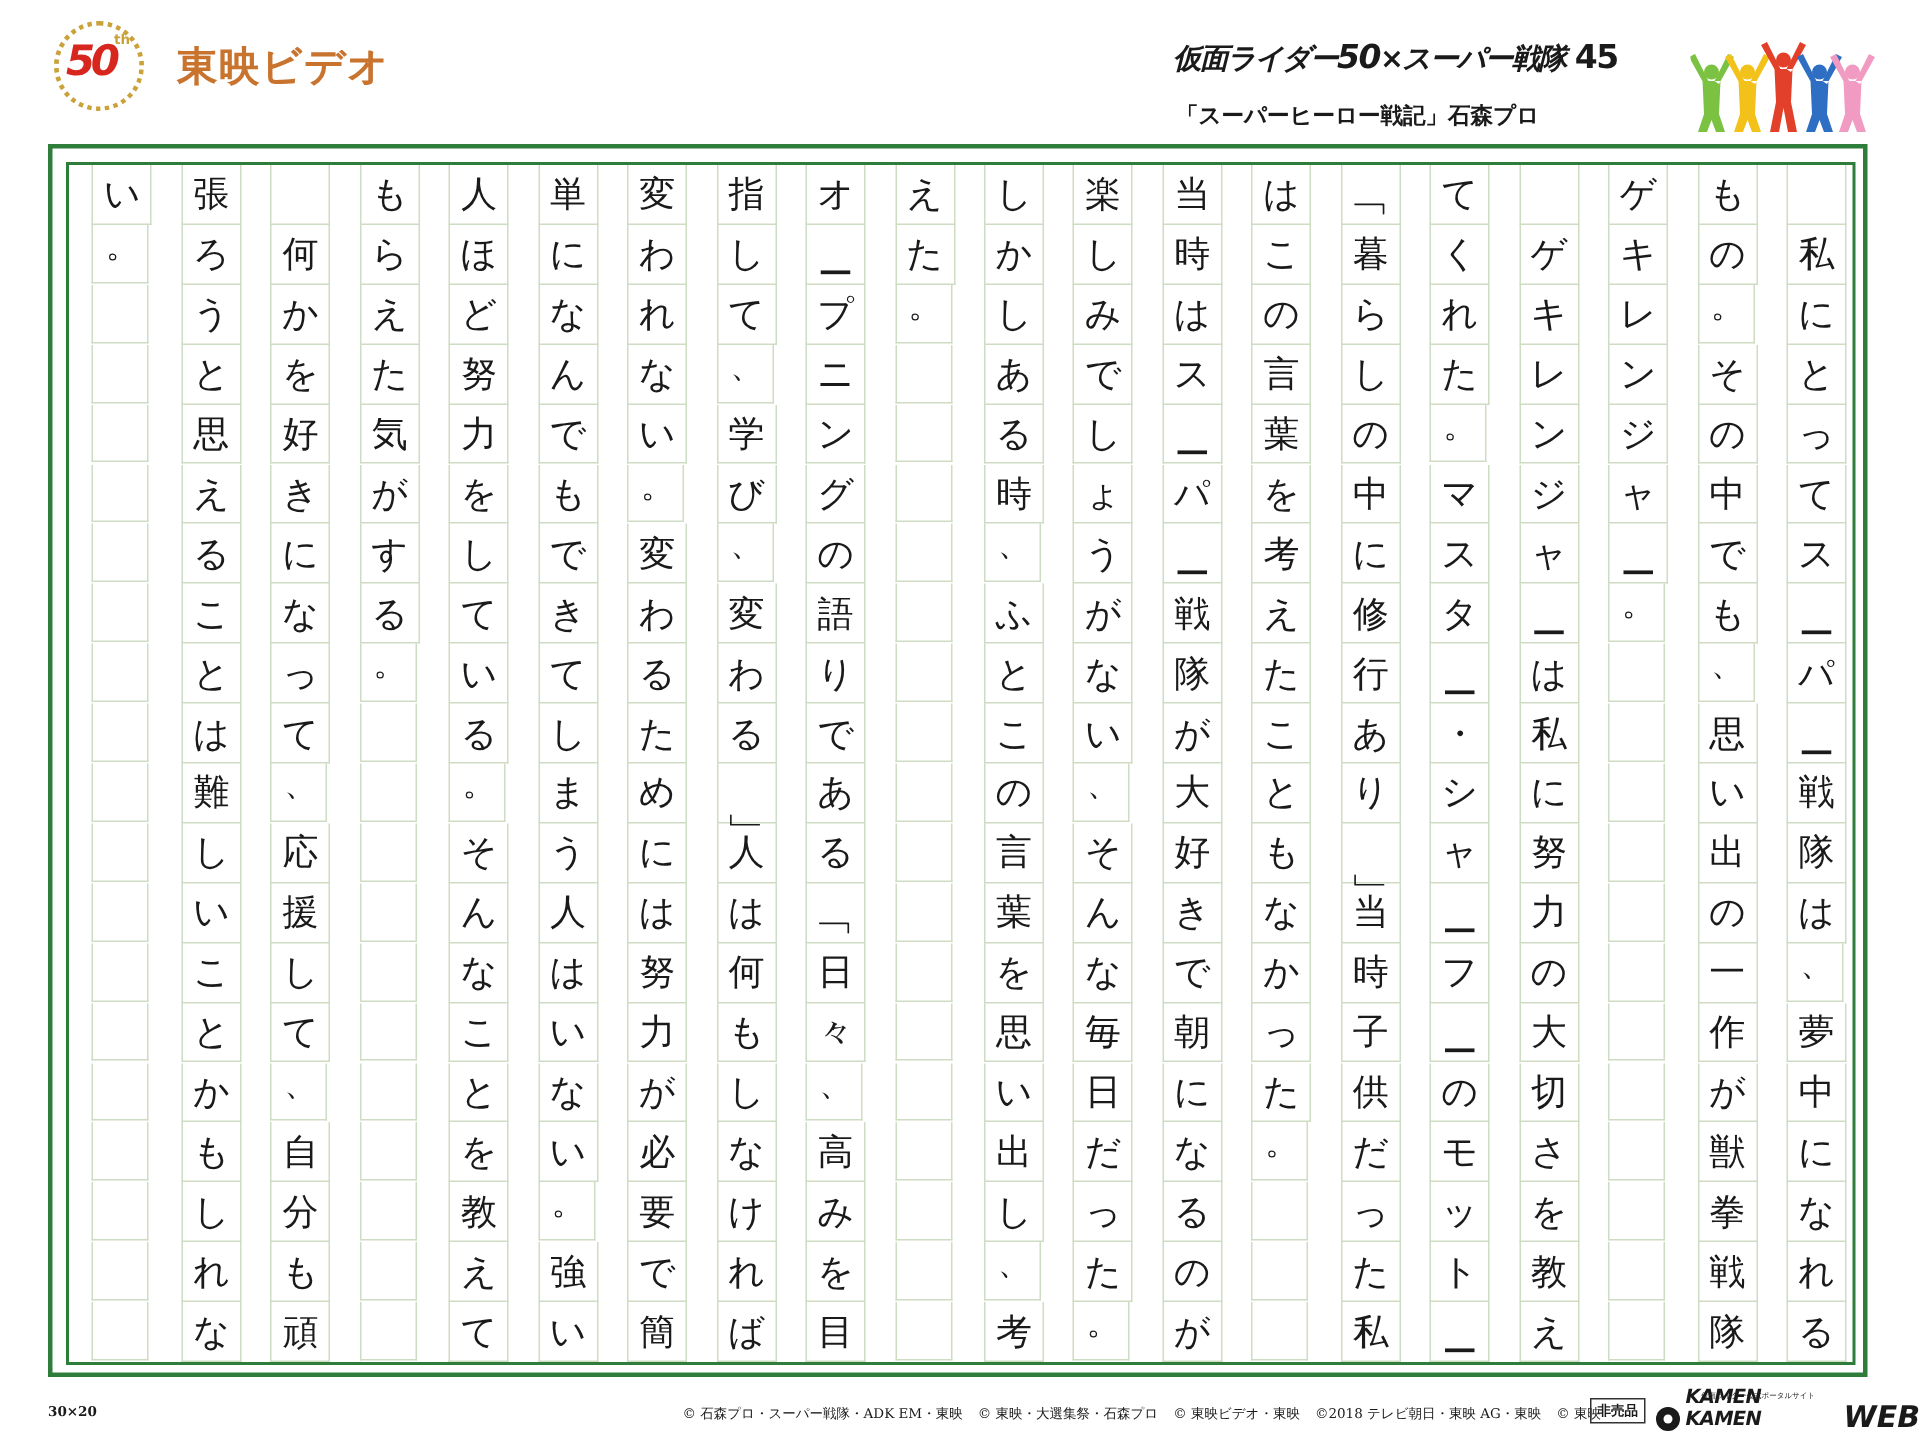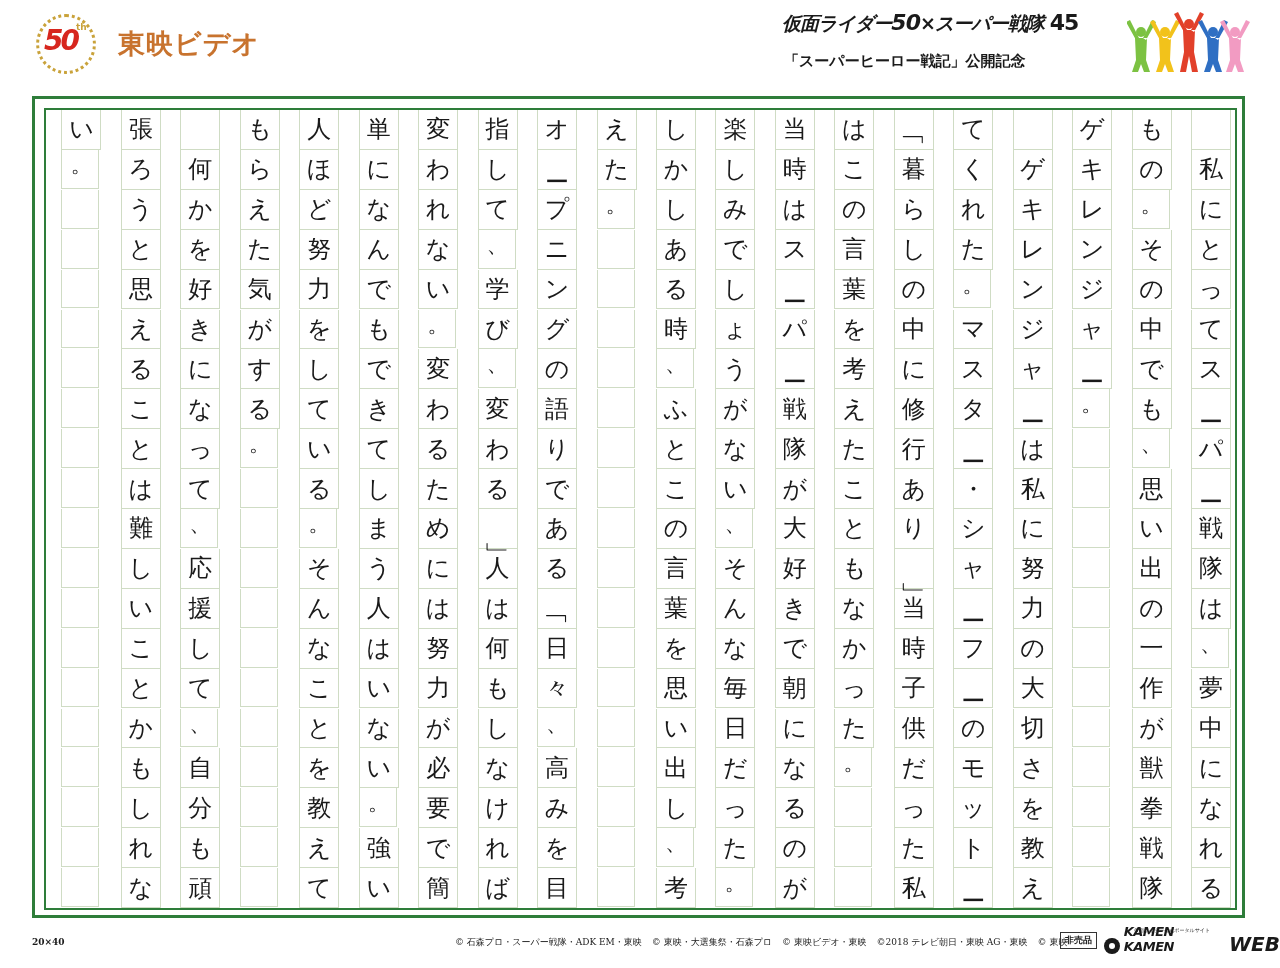--- a/index.html
+++ b/index.html
@@ -9,21 +9,21 @@
   }
   
   .header-left { position:absolute; left:36px; top:14px; height:60px; display:flex; align-items:center; }
   .logo50 { width:60px; height:60px; position:relative; margin-right:8px; }
   .logo50 .wreath { position:absolute; inset:0; border-radius:50%; border:3px dotted #c9a23a; }
   .logo50 .num { position:absolute; left:8px; top:10px; font-family:"DejaVu Sans", sans-serif; font-weight:bold; font-style:italic; font-size:28px; color:#d7261e; letter-spacing:-3px; }
   .logo50 .th { position:absolute; left:40px; top:8px; font-family:"DejaVu Sans", sans-serif; font-weight:bold; font-size:9px; color:#c9a23a; }
   .title-main { font-family:"DejaVu Serif", serif; font-weight:bold; font-size:23px; color:#1c1c1c; letter-spacing:-0.5px; }
   .title-accent { font-family:"DejaVu Serif", serif; font-weight:bold; font-size:27px; color:#c8732e; margin-left:14px; letter-spacing:1px; }
 
-  .header-right { position:absolute; left:782px; top:8px; width:470px; height:70px; }
+  .header-right { position:absolute; left:782px; top:24px; width:470px; height:70px; }
   .collab-line { position:absolute; left:0; top:2px; font-family:"DejaVu Sans", sans-serif; font-weight:bold; font-style:italic; font-size:19px; color:#1a1a1a; letter-spacing:-1px; white-space:nowrap; }
   .collab-line .n50 { color:#1a1a1a; font-size:22px; }
   .collab-line .n45 { font-size:22px; font-style:normal; margin-left:6px; }
   .sub-line { position:absolute; left:2px; top:44px; font-family:"DejaVu Serif", serif; font-weight:bold; font-size:15px; color:#1a1a1a; white-space:nowrap; }
   .heroes { position:absolute; left:345px; top:2px; width:125px; height:66px; }
 
   
   .paper-outer { position:absolute; left:32px; top:96px; width:1213px; height:822px; border:3px solid #2e7d3a; box-sizing:border-box; }
   .paper-inner { position:absolute; left:44px; top:108px; width:1193px; height:802px; border:2px solid #2e7d3a; box-sizing:border-box; }
   .grid { position:absolute; left:46px; top:110px; width:1189px; height:798px; }
@@ -58,21 +58,21 @@
     <span class="num">50</span>
     <span class="th">th</span>
   </div>
   <span class="title-accent">東映ビデオ</span>
 </div>
 
 <div class="header-right">
   <div class="collab-line">
     <span>仮面ライダー</span><span class="n50">50</span><span>×</span><span>スーパー戦隊</span><span class="n45">45</span>
   </div>
-  <div class="sub-line">「スーパーヒーロー戦記」公開記念</div>
+  <div class="sub-line">「スーパーヒーロー戦記」石森プロ</div>
   <svg class="heroes" viewBox="0 0 125 66">
     <g id="hero-figs">
         <circle cx="14" cy="22" r="5" fill="#7cc242"></circle>
         <path d="M8 28 L20 28 L19 50 L23 62 L17 62 L14 54 L11 62 L5 62 L9 50 Z M9 30 L-1 12 L3 10 L12 28 Z M19 30 L29 12 L25 10 L16 28 Z" fill="#7cc242"></path>
         <circle cx="38" cy="22" r="5" fill="#f2c21b"></circle>
         <path d="M32 28 L44 28 L43 50 L47 62 L41 62 L38 54 L35 62 L29 62 L33 50 Z M33 30 L23 12 L27 10 L36 28 Z M43 30 L53 12 L49 10 L40 28 Z" fill="#f2c21b"></path>
         <circle cx="62" cy="14" r="5" fill="#e2402a"></circle>
         <path d="M56 20 L68 20 L67 42 L71 62 L65 62 L62 46 L59 62 L53 62 L57 42 Z M57 22 L47 4 L51 2 L60 20 Z M67 22 L77 4 L73 2 L64 20 Z" fill="#e2402a"></path>
         <circle cx="86" cy="22" r="5" fill="#2f6fc3"></circle>
         <path d="M80 28 L92 28 L91 50 L95 62 L89 62 L86 54 L83 62 L77 62 L81 50 Z M81 30 L71 12 L75 10 L84 28 Z M91 30 L101 12 L97 10 L88 28 Z" fill="#2f6fc3"></path>
@@ -520,21 +520,21 @@
       <div class="cell punct rot" style="top: 518.7px;"></div>
       <div class="cell punct rot" style="top: 558.6px;"></div>
       <div class="cell punct rot" style="top: 598.5px;"></div>
       <div class="cell punct rot" style="top: 638.4px;"></div>
       <div class="cell punct rot" style="top: 678.3px;"></div>
       <div class="cell punct rot" style="top: 718.2px;"></div>
       <div class="cell punct rot" style="top: 758.1px;"></div>
     </div>
   </div>
 
-<div class="footer-left">20×40</div>
+<div class="footer-left">30×20</div>
 <div class="footer-copy" id="footer-copy"><span>© 石森プロ・スーパー戦隊・ADK EM・東映</span><span>© 東映・大選集祭・石森プロ</span><span>© 東映ビデオ・東映</span><span>©2018 テレビ朝日・東映 AG・東映</span><span>© 東映</span></div>
 <div class="nfs">非売品</div>
 <div class="krweb">
   <span class="tagline">仮面ライダー公式ポータルサイト</span>
   <span class="wheel"></span>
   <span class="brand">KAMEN KAMEN</span>
   <span class="web">WEB</span>
 </div>
 
 </body></html>

